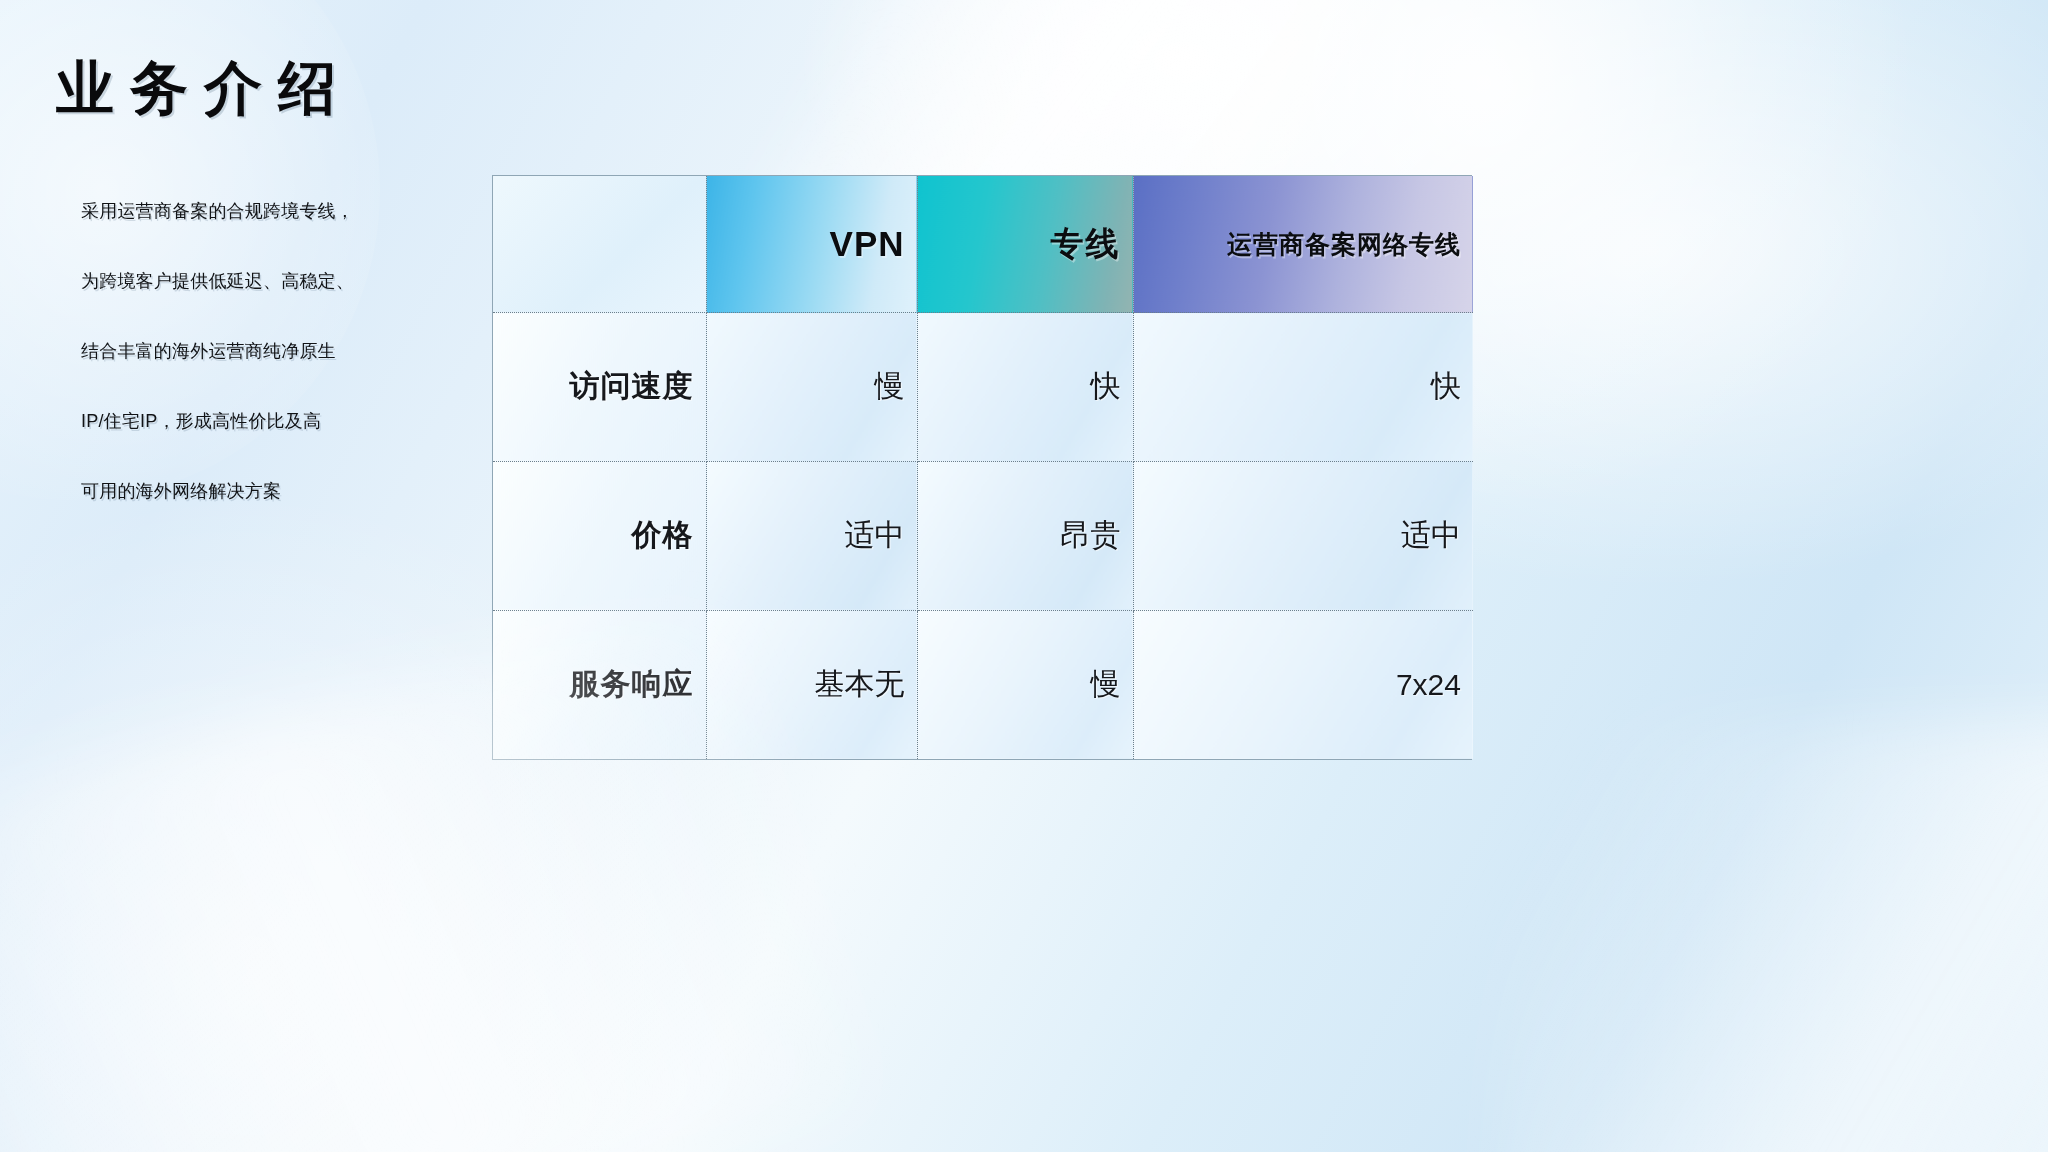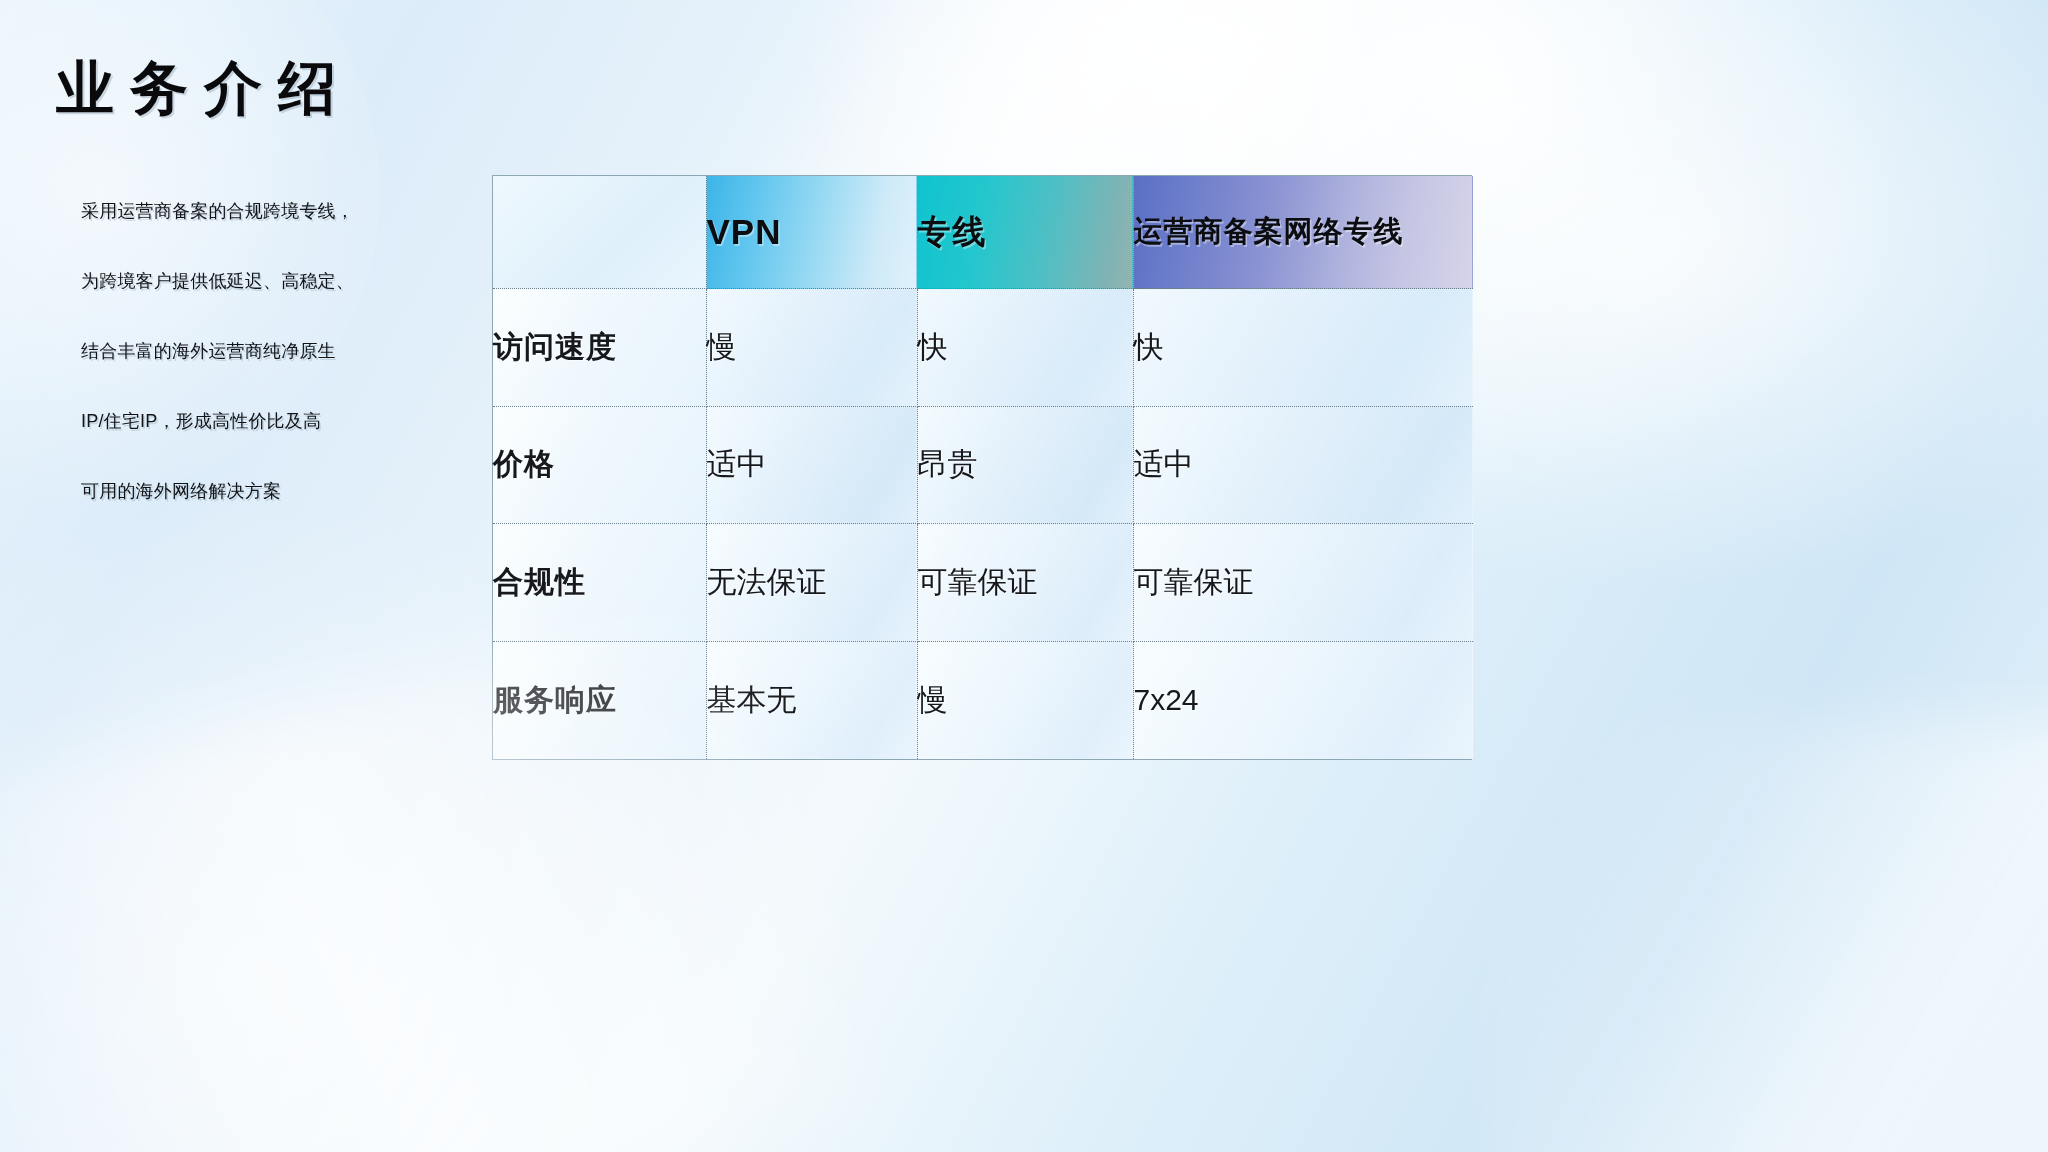--- a/index.html
+++ b/index.html
@@ -62,40 +62,40 @@
   }
   #compare-table table{
     width:100%;height:100%;border-collapse:collapse;table-layout:fixed;
   }
   #compare-table col.c1{width:213px;}
   #compare-table col.c2{width:211px;}
   #compare-table col.c3{width:216px;}
   #compare-table col.c4{width:340px;}
 
   #compare-table th,#compare-table td{
-    padding:0;text-align:left;vertical-align:middle;
+    padding:12px;text-align:right;vertical-align:middle;
     border-right:1px dotted #6c7f8c;
     border-bottom:1px dotted #6c7f8c;
   }
   #compare-table th:last-child,#compare-table td:last-child{border-right:none;}
   #compare-table tr:last-child td{border-bottom:none;}
 
   thead th{height:112px;}
   .th-blank{background:linear-gradient(135deg,#eef8fd 0%,#dff0fb 60%,#e9f5fd 100%);}
   .th-vpn{background:linear-gradient(100deg,#3cb4e7 0%,#5fc5ee 22%,#9ddbf3 55%,#cfeaf8 80%,#dff1fb 100%);}
   .th-line{background:linear-gradient(100deg,#0fc3cf 0%,#24c6cd 30%,#4fbfc4 60%,#7fb3b4 88%,#93b4b1 100%);margin-top:40px;}
   .th-carrier{background:linear-gradient(100deg,#5a6fc4 0%,#6f7fcb 18%,#8b93d2 40%,#aeb2dd 62%,#c6c6e4 80%,#d6d4e9 100%);}
 
   thead th span{
     display:inline-block;font-weight:bold;color:#0b0d10;
     text-shadow:1.5px 1.5px 0 rgba(255,255,255,0.38);
   }
   .th-vpn span{font-size:35px;letter-spacing:1px;}
   .th-line span{font-size:33px;letter-spacing:2px;}
-  .th-carrier span{font-size:29px;letter-spacing:1px;}
+  .th-carrier span{font-size:25px;letter-spacing:1px;}
 
   tbody tr{height:94px;}
   tbody td{
     font-size:30px;color:#16181c;font-weight:400;
     text-shadow:1.2px 1.2px 0 rgba(255,255,255,0.55);
   }
   tbody td.rowlabel{
     font-weight:bold;font-size:30px;letter-spacing:1px;
   }
   tbody tr:nth-child(1) td{background:linear-gradient(120deg,#f1f9fe 0%,#e2f0fb 45%,#d8ebf9 75%,#e4f2fc 100%);}
@@ -157,26 +157,20 @@
           <td>快</td>
           <td>快</td>
         </tr>
         <tr>
           <td class="rowlabel">价格</td>
           <td>适中</td>
           <td>昂贵</td>
           <td>适中</td>
         </tr>
         <tr>
-          <td class="rowlabel">合规性</td>
-          <td>无法保证</td>
-          <td>可靠保证</td>
-          <td>可靠保证</td>
-        </tr>
-        <tr>
           <td class="rowlabel">服务响应</td>
           <td>基本无</td>
           <td>慢</td>
           <td>7x24</td>
         </tr>
       </tbody>
     </table>
   </div>
 
 </div>

